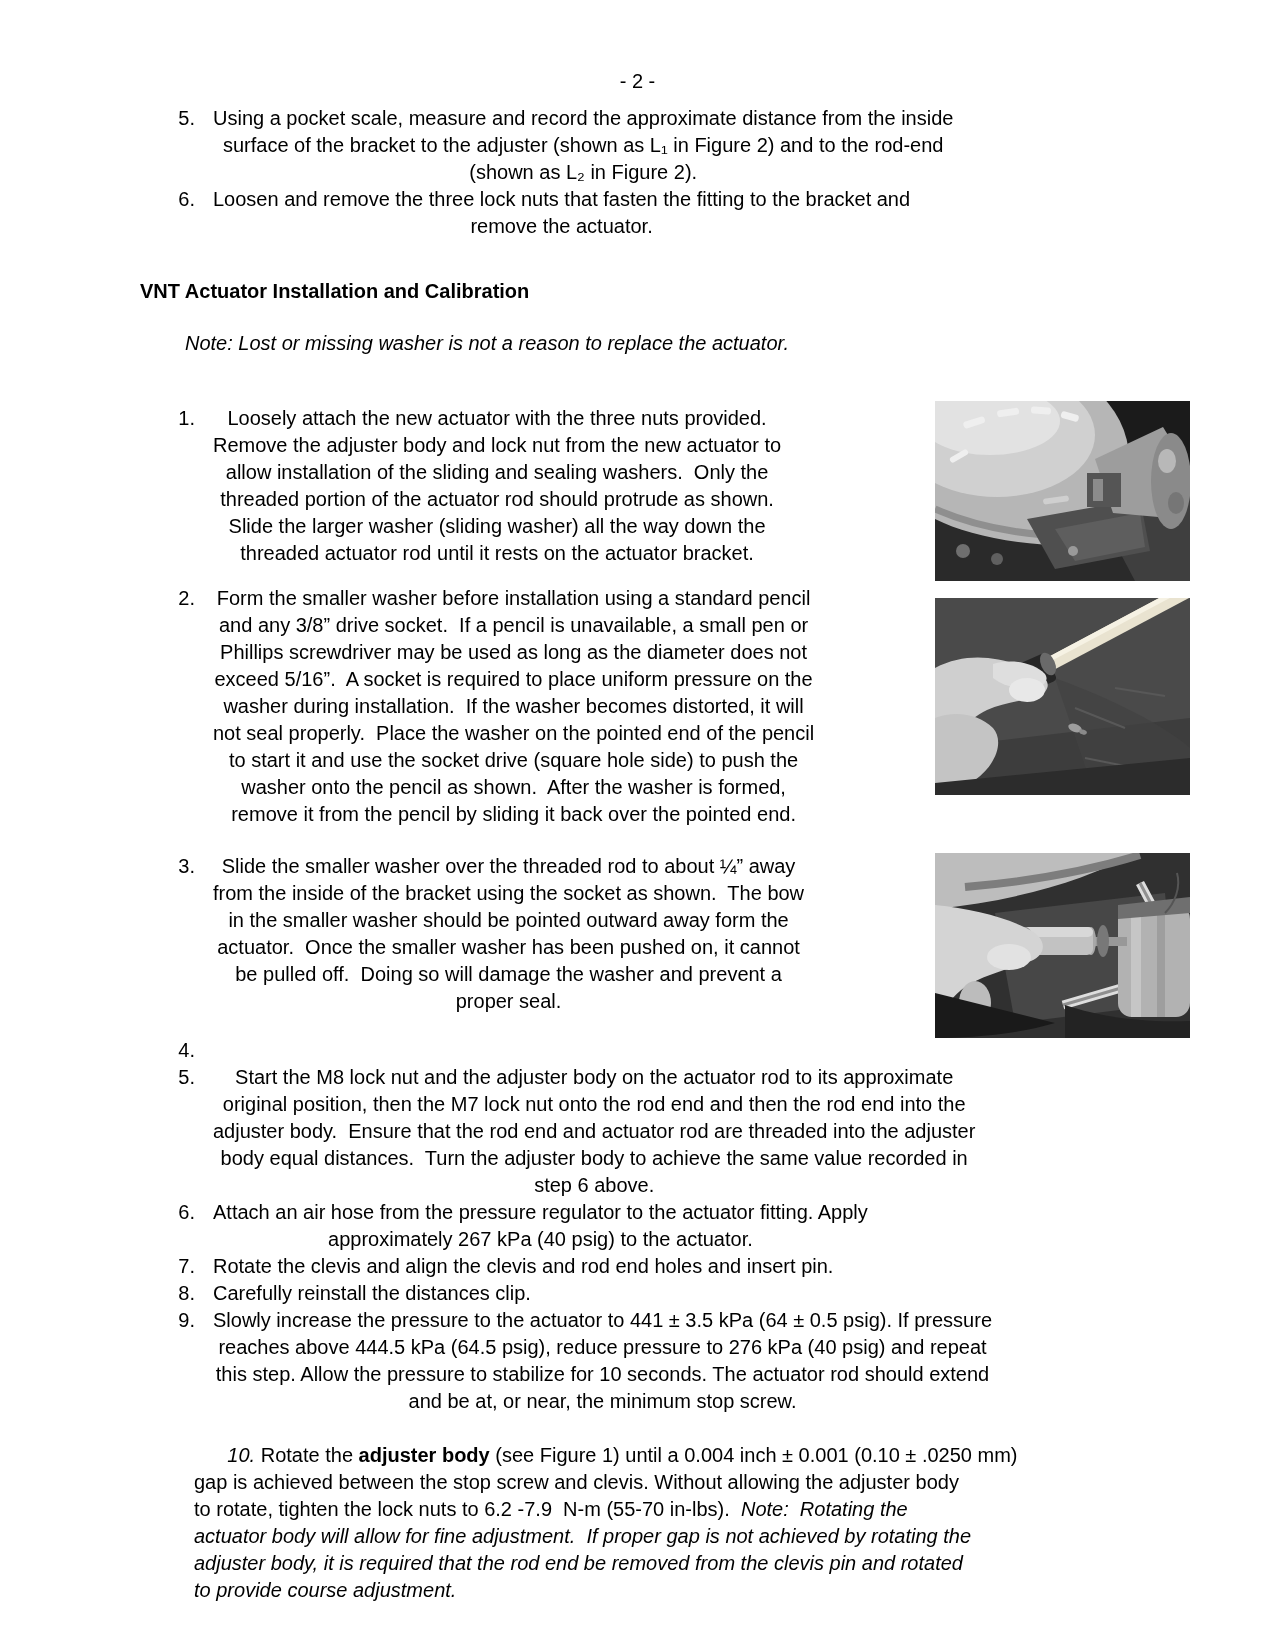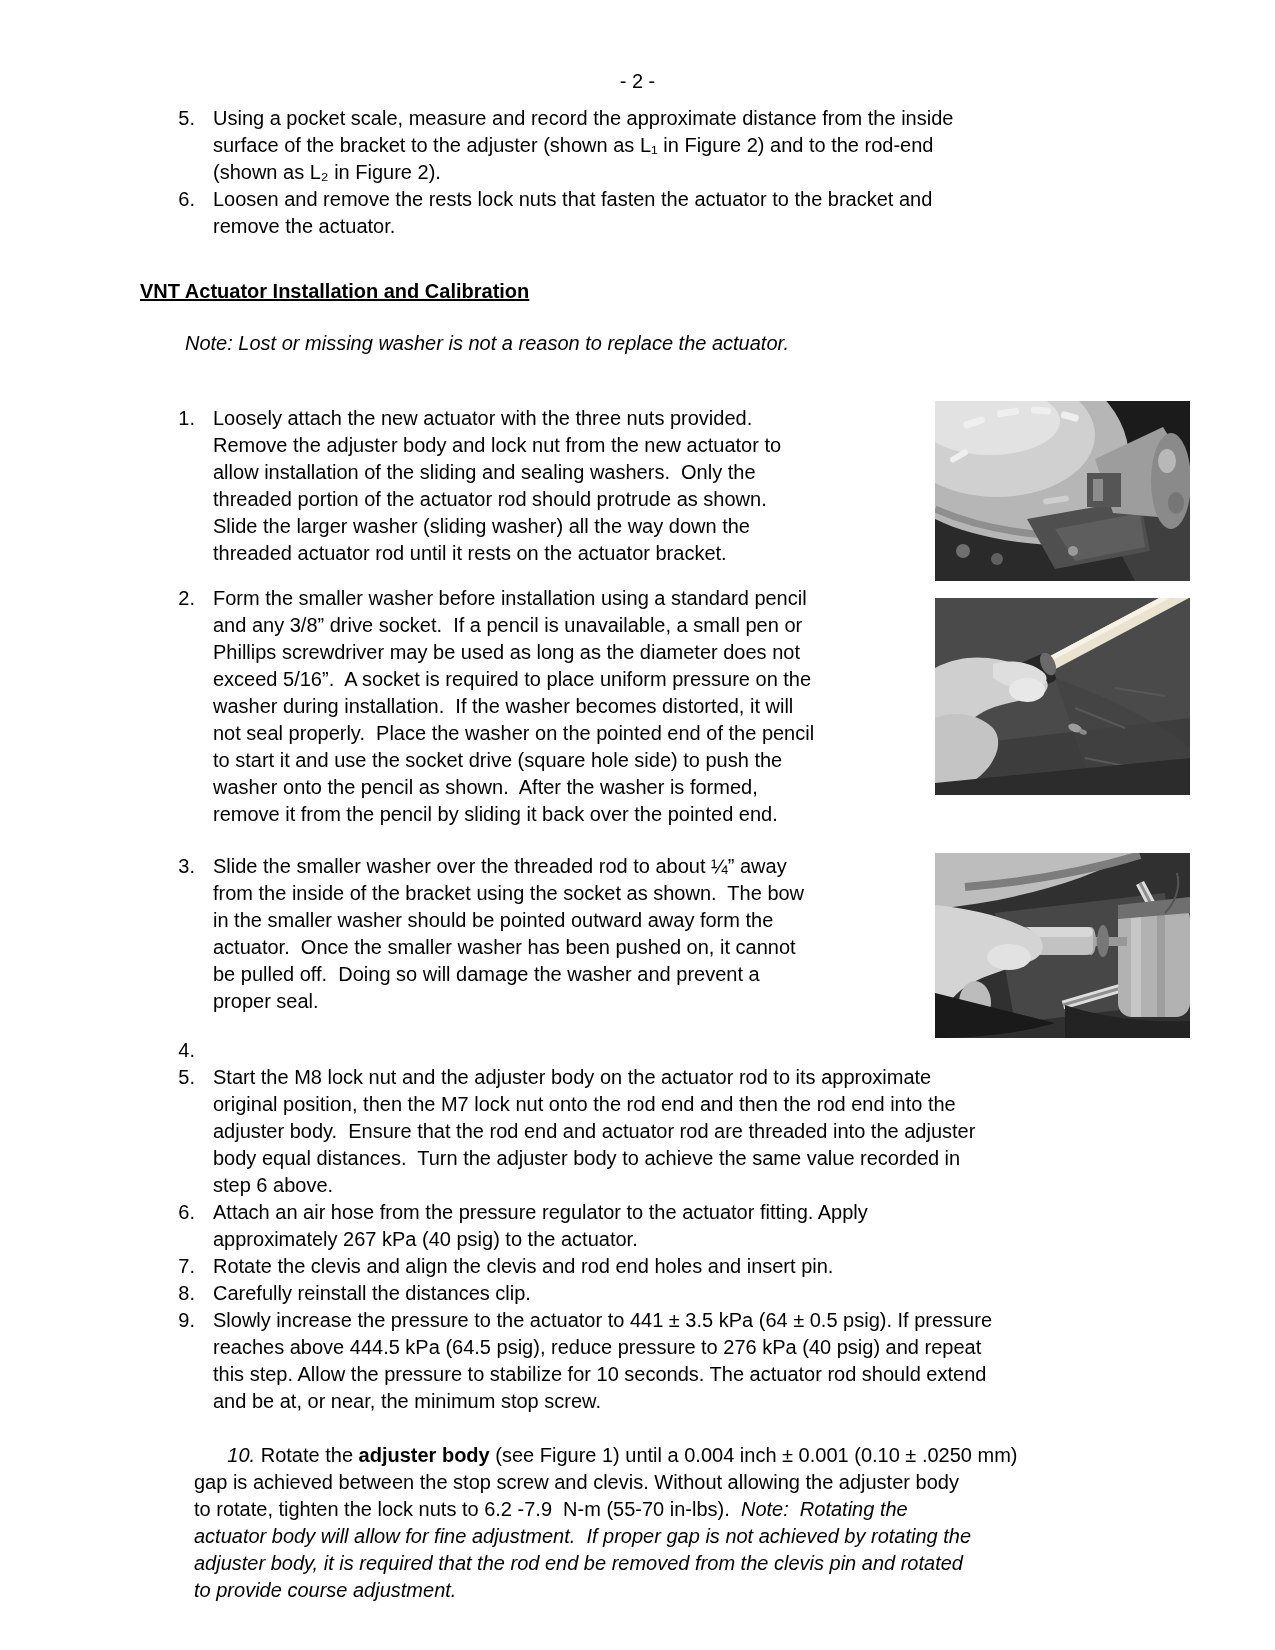--- a/index.html
+++ b/index.html
@@ -25,28 +25,28 @@
   .steps { margin-top: 48px; }
   .item { display: flex; align-items: flex-start; }
   .num {
     flex: 0 0 38px;
     text-align: right;
     white-space: pre;
   }
   .body {
     margin-left: 18px;
     white-space: pre-wrap;
+    text-align: center;
   }
   .mt18 { margin-top: 18px; }
   .mt22 { margin-top: 22px; }
   .mt25 { margin-top: 25px; }
   .heading {
     margin: 38px 0 0 140px;
     font-weight: 700;
-    text-decoration: underline;
   }
   .note {
     margin: 25px 0 8px 185px;
     font-style: italic;
   }
   
   .step-ten {
     margin-left: 37px;       
     text-indent: -21px;      
     white-space: pre-wrap;
@@ -78,21 +78,21 @@
 
   <div class="list top-list">
     <div class="item">
       <span class="num">5.</span>
       <div class="body">Using a pocket scale, measure and record the approximate distance from the inside
 surface of the bracket to the adjuster (shown as L₁ in Figure 2) and to the rod-end
 (shown as L₂ in Figure 2).</div>
     </div>
     <div class="item">
       <span class="num">6.</span>
-      <div class="body">Loosen and remove the rests lock nuts that fasten the actuator to the bracket and
+      <div class="body">Loosen and remove the three lock nuts that fasten the fitting to the bracket and
 remove the actuator.</div>
     </div>
   </div>
 
   <div class="heading">VNT Actuator Installation and Calibration</div>
 
   <div class="note">Note: Lost or missing washer is not a reason to replace the actuator.</div>
 
   <div class="list steps">
     <div class="item">

